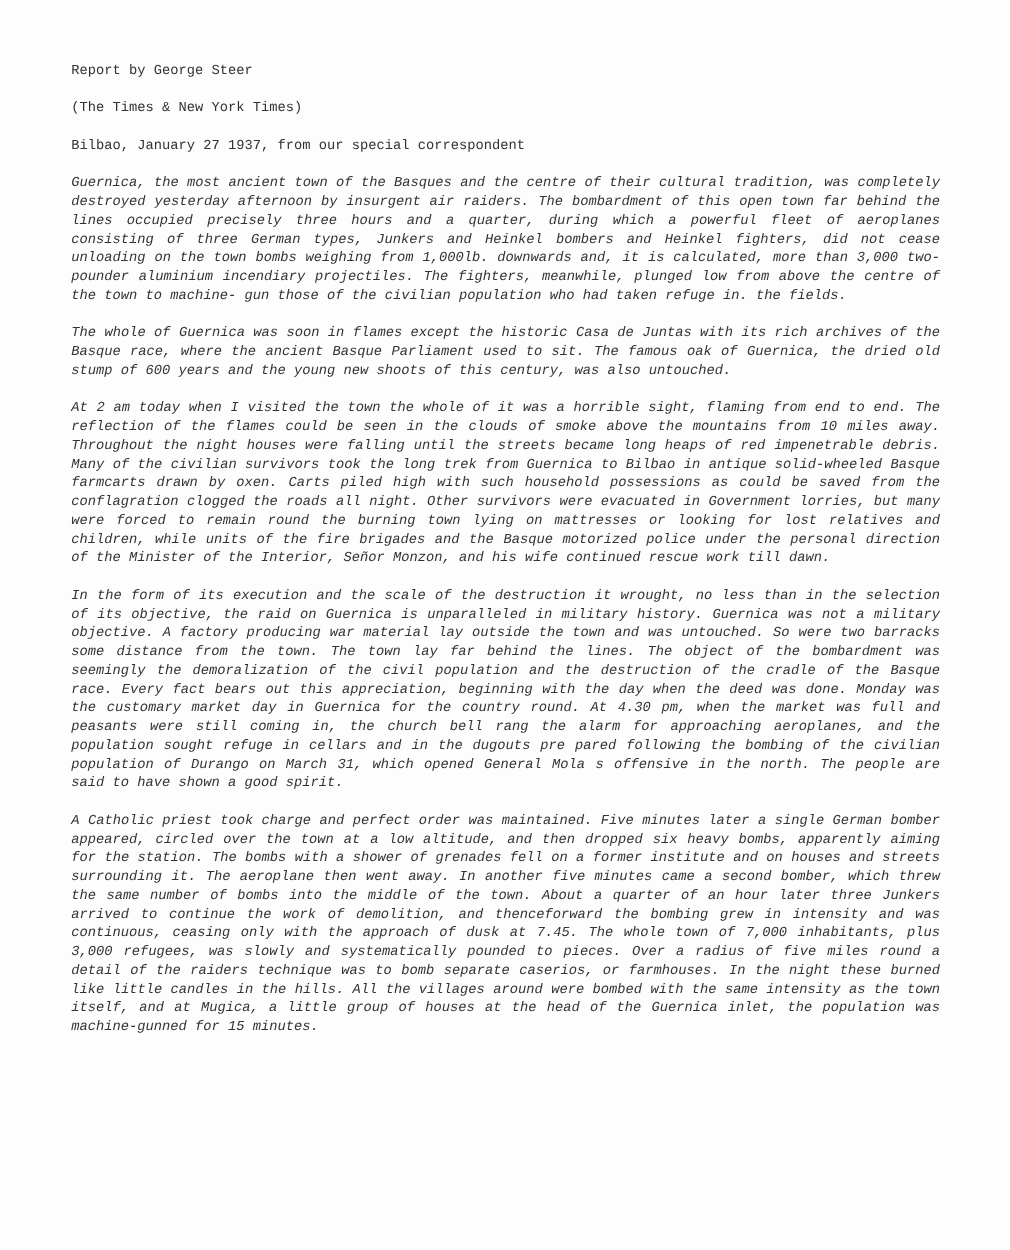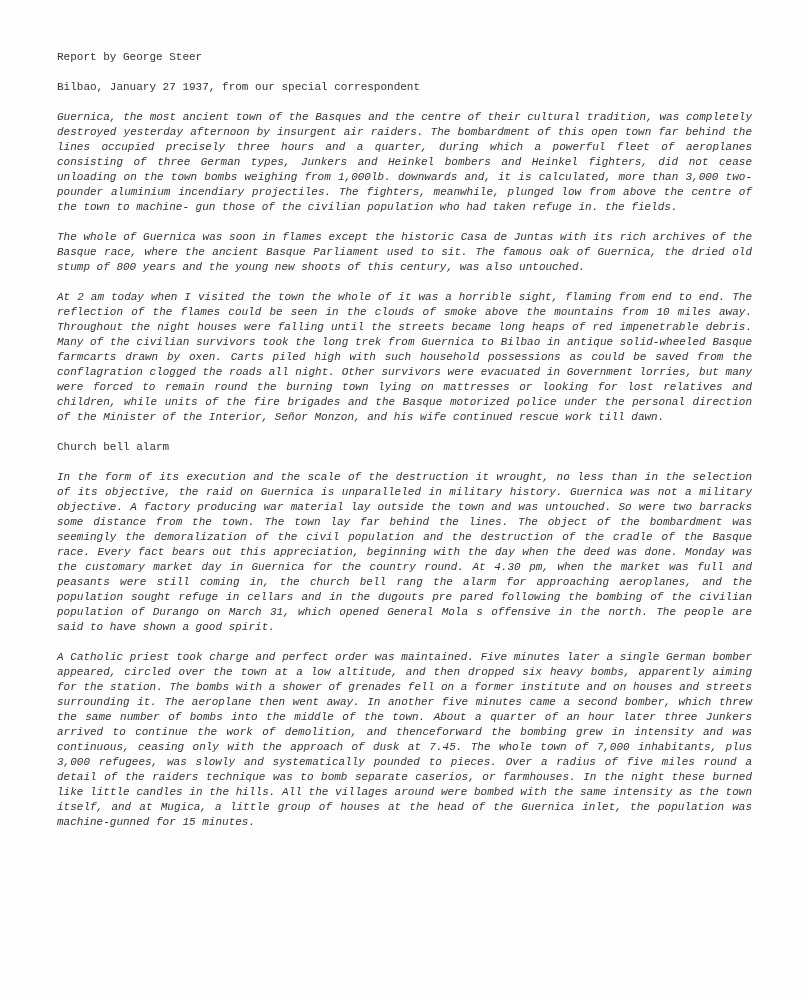--- a/index.html
+++ b/index.html
@@ -36,20 +36,20 @@
 
     .para:last-child {
       margin-bottom: 0;
     }
   </style>
 </head>
 <body>
 
 <div class="page">
   <p class="line">Report by George Steer</p>
+  <p class="line">(The Times &amp; New York Times)</p>
   <p class="line">Bilbao, January 27 1937, from our special correspondent</p>
   <p class="para">Guernica, the most ancient town of the Basques and the centre of their cultural tradition, was completely destroyed yesterday afternoon by insurgent air raiders. The bombardment of this open town far behind the lines occupied precisely three hours and a quarter, during which a powerful fleet of aeroplanes consisting of three German types, Junkers and Heinkel bombers and Heinkel fighters, did not cease unloading on the town bombs weighing from 1,000lb. downwards and, it is calculated, more than 3,000 two-pounder aluminium incendiary projectiles. The fighters, meanwhile, plunged low from above the centre of the town to machine- gun those of the civilian population who had taken refuge in. the fields.</p>
-  <p class="para">The whole of Guernica was soon in flames except the historic Casa de Juntas with its rich archives of the Basque race, where the ancient Basque Parliament used to sit. The famous oak of Guernica, the dried old stump of 800 years and the young new shoots of this century, was also untouched.</p>
+  <p class="para">The whole of Guernica was soon in flames except the historic Casa de Juntas with its rich archives of the Basque race, where the ancient Basque Parliament used to sit. The famous oak of Guernica, the dried old stump of 600 years and the young new shoots of this century, was also untouched.</p>
   <p class="para">At 2 am today when I visited the town the whole of it was a horrible sight, flaming from end to end. The reflection of the flames could be seen in the clouds of smoke above the mountains from 10 miles away. Throughout the night houses were falling until the streets became long heaps of red impenetrable debris. Many of the civilian survivors took the long trek from Guernica to Bilbao in antique solid-wheeled Basque farmcarts drawn by oxen. Carts piled high with such household possessions as could be saved from the conflagration clogged the roads all night. Other survivors were evacuated in Government lorries, but many were forced to remain round the burning town lying on mattresses or looking for lost relatives and children, while units of the fire brigades and the Basque motorized police under the personal direction of the Minister of the Interior, Señor Monzon, and his wife continued rescue work till dawn.</p>
-  <p class="line">Church bell alarm</p>
   <p class="para">In the form of its execution and the scale of the destruction it wrought, no less than in the selection of its objective, the raid on Guernica is unparalleled in military history. Guernica was not a military objective. A factory producing war material lay outside the town and was untouched. So were two barracks some distance from the town. The town lay far behind the lines. The object of the bombardment was seemingly the demoralization of the civil population and the destruction of the cradle of the Basque race. Every fact bears out this appreciation, beginning with the day when the deed was done. Monday was the customary market day in Guernica for the country round. At 4.30 pm, when the market was full and peasants were still coming in, the church bell rang the alarm for approaching aeroplanes, and the population sought refuge in cellars and in the dugouts pre pared following the bombing of the civilian population of Durango on March 31, which opened General Mola s offensive in the north. The people are said to have shown a good spirit.</p>
   <p class="para">A Catholic priest took charge and perfect order was maintained. Five minutes later a single German bomber appeared, circled over the town at a low altitude, and then dropped six heavy bombs, apparently aiming for the station. The bombs with a shower of grenades fell on a former institute and on houses and streets surrounding it. The aeroplane then went away. In another five minutes came a second bomber, which threw the same number of bombs into the middle of the town. About a quarter of an hour later three Junkers arrived to continue the work of demolition, and thenceforward the bombing grew in intensity and was continuous, ceasing only with the approach of dusk at 7.45. The whole town of 7,000 inhabitants, plus 3,000 refugees, was slowly and systematically pounded to pieces. Over a radius of five miles round a detail of the raiders technique was to bomb separate caserios, or farmhouses. In the night these burned like little candles in the hills. All the villages around were bombed with the same intensity as the town itself, and at Mugica, a little group of houses at the head of the Guernica inlet, the population was machine-gunned for 15 minutes.</p>
 </div>
 
 </body></html>

